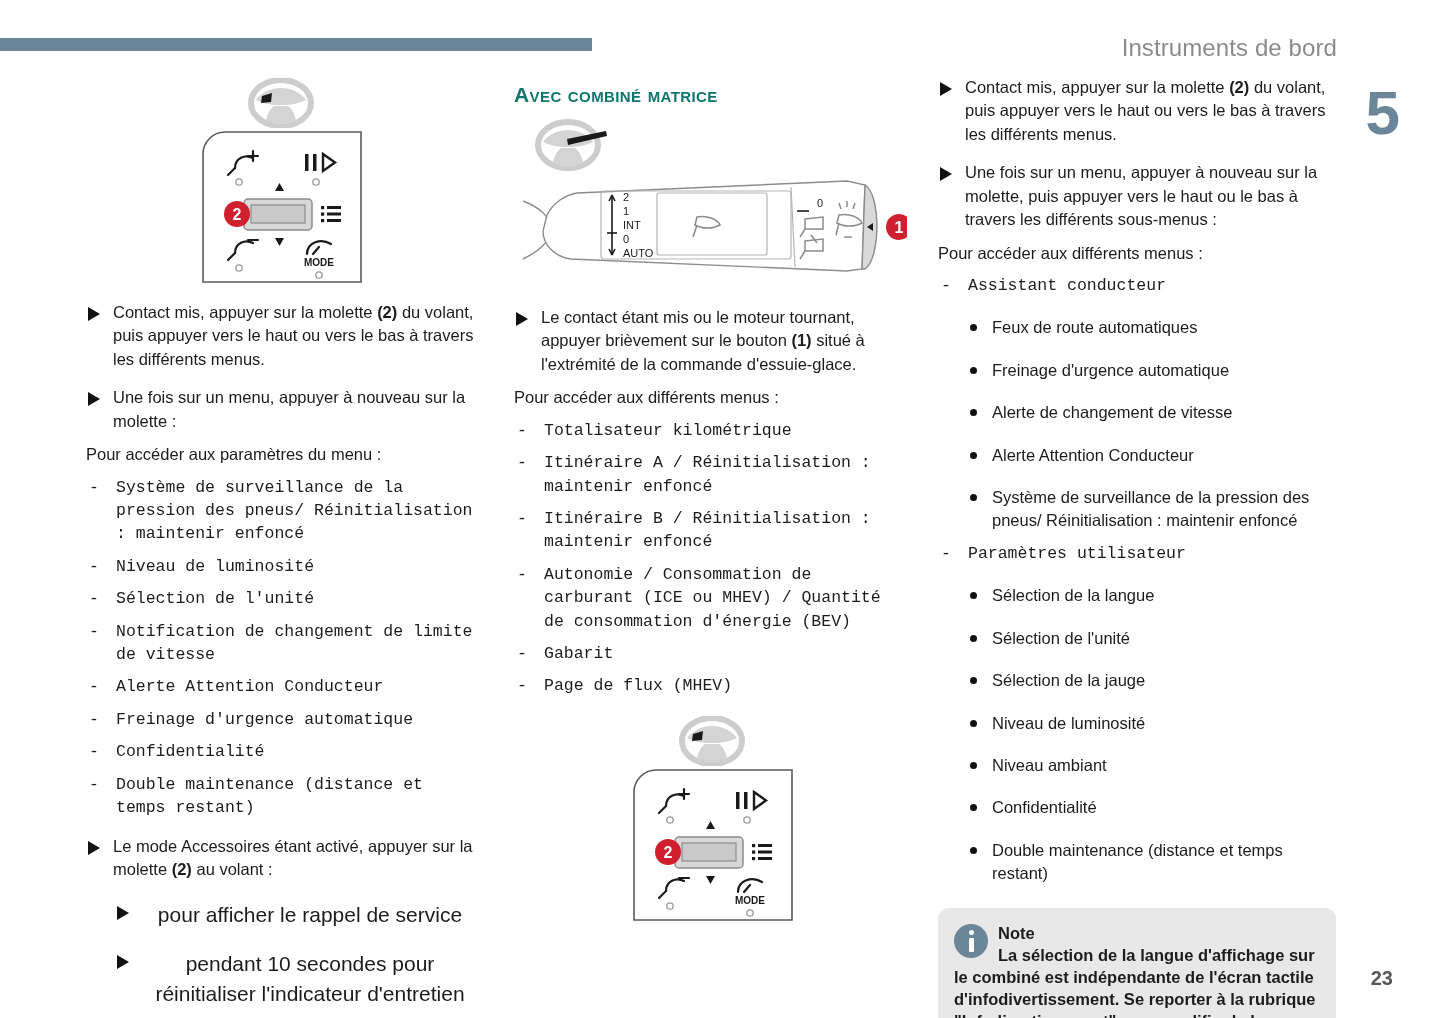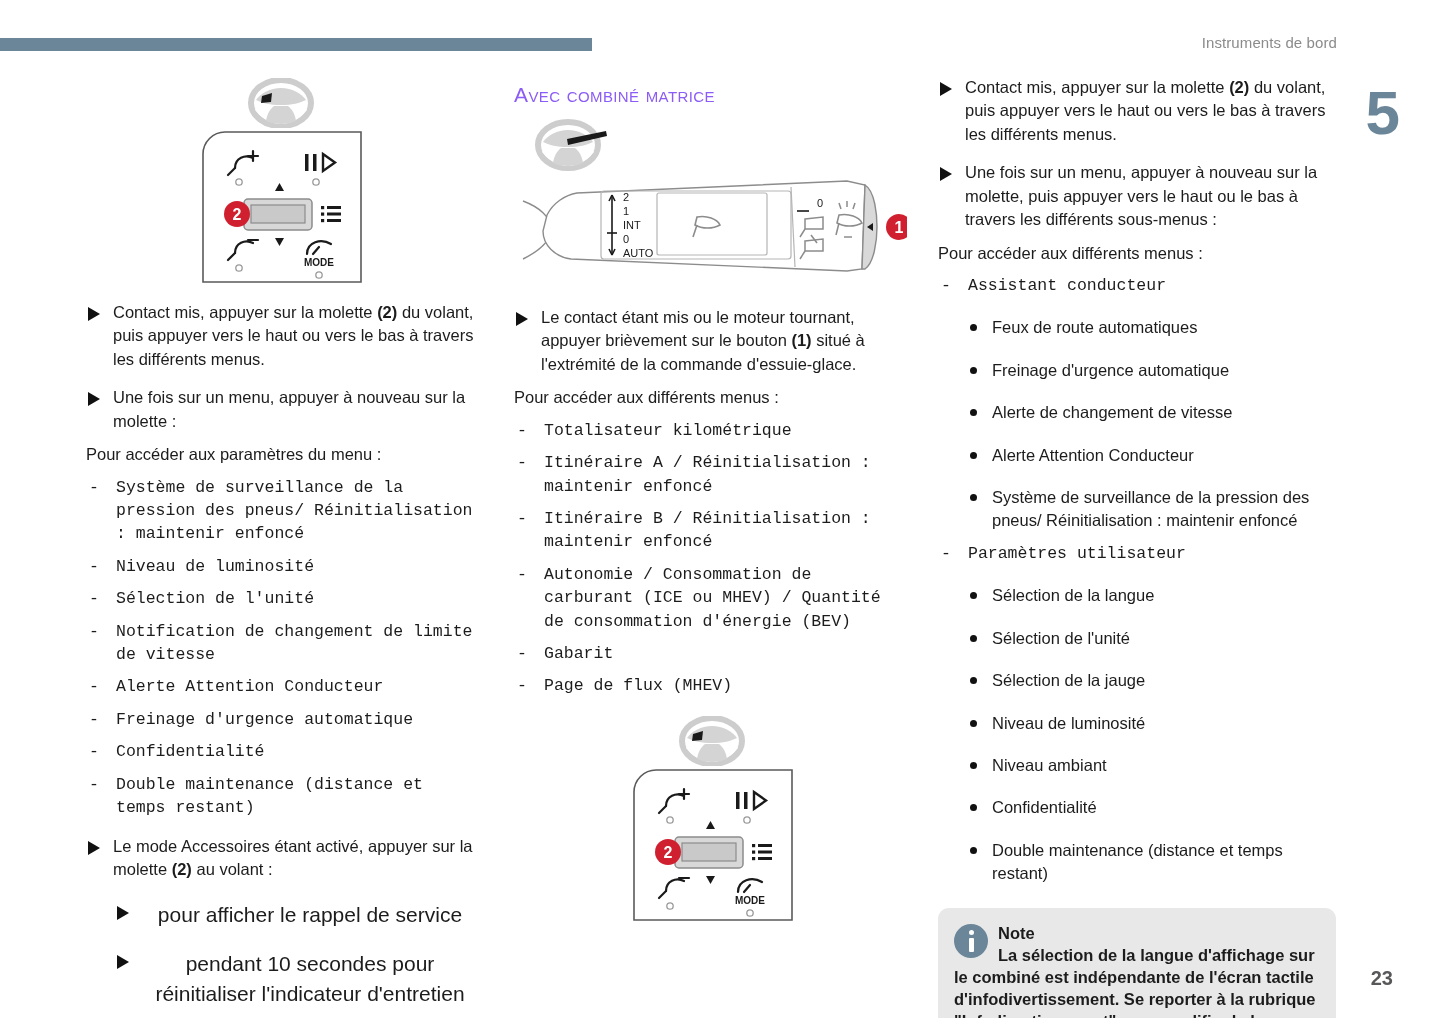--- a/index.html
+++ b/index.html
@@ -22,21 +22,21 @@
     left: 0;
     top: 38px;
     width: 592px;
     height: 13px;
     background: #6b8599;
   }
   .header-title {
     position: absolute;
     right: 108px;
     top: 34px;
-    font-size: 15px;
+    font-size: 24px;
     color: #8b8b8b;
     letter-spacing: .1px;
     white-space: nowrap;
   }
   .chapter-number {
     position: absolute;
     right: 46px;
     top: 82px;
     font-size: 62px;
     font-weight: bold;
@@ -58,25 +58,25 @@
     position: absolute;
     top: 78px;
   }
   .col-left  { left: 86px;  width: 390px; }
   .col-mid   { left: 514px; width: 396px; }
   .col-right { left: 938px; width: 398px; }
 
   
   .section-title {
     font-size: 21px;
-    font-weight: normal;
+    font-weight: bold;
     font-variant: small-caps;
     letter-spacing: .4px;
     margin: 5px 0 6px 0;
-    color: #8b5cf6;
+    color: #0f766e;
   }
   .para {
     font-size: 16.5px;
     line-height: 1.42;
     margin: 10px 0 0 0;
   }
   .bold { font-weight: bold; }
 
   
   ul.arrow-list, ul.dash-list, ul.dot-list, ul.arrow-sub {

